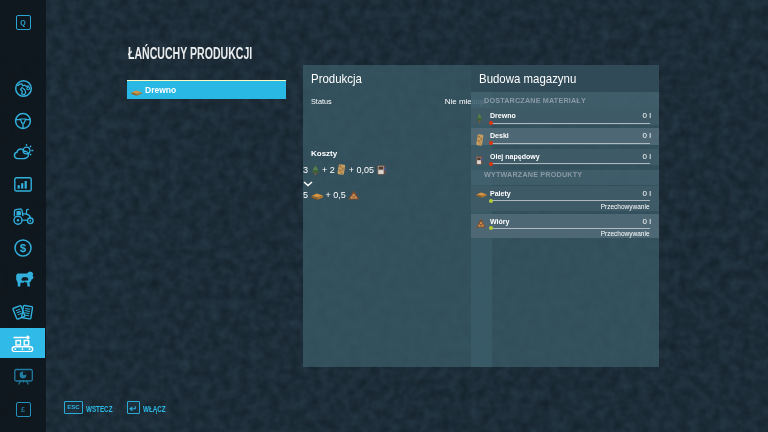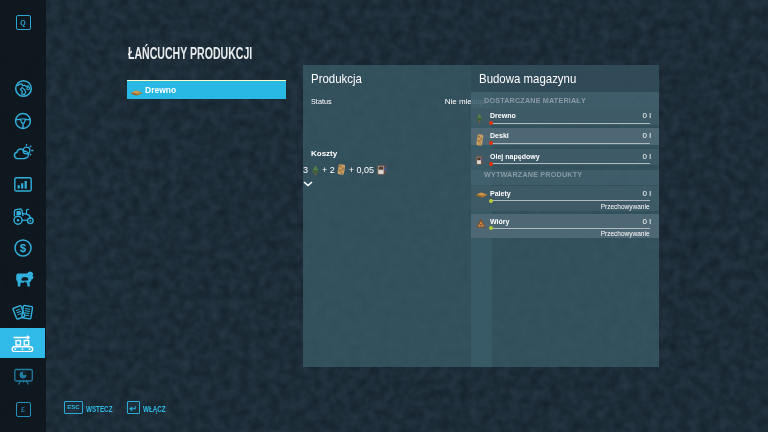--- a/index.html
+++ b/index.html
@@ -190,20 +190,31 @@
       </svg> + 0,05 <svg width="10.5" height="11" viewBox="0 0 10.5 11">
         <rect x="0.63" y="1.54" width="6.51" height="9.02" rx="0.8" fill="#b3aba6" stroke="#6d4b37" stroke-width="0.7"></rect>
         <rect x="1.68" y="2.6399999999999997" width="4.41" height="2.8600000000000003" fill="#4e372b"></rect>
         <rect x="1.68" y="6.38" width="4.62" height="3.3" fill="#ddd8d4"></rect>
         <path d="M8.19 9.9 v-6.050000000000001 q0-1.98 -1.05 -2.42" stroke="#7a4c34" stroke-width="1.1" fill="none"></path>
         <rect x="7.35" y="3.3" width="1.68" height="3.3" fill="#47569e"></rect>
       </svg></div>
   <div class="recline" style="top:112px;" id="chev"><svg width="10" height="6" viewBox="0 0 10 6">
         <path d="M1 1 L5 4.5 L9 1" stroke="#fff" stroke-width="1.6" fill="none"></path>
       </svg></div>
+  <div class="recline" style="top:125px;" id="rec2">5 <svg width="12.5" height="7" viewBox="0 0 12.5 7">
+        <path d="M0.5 2.94 L5.75 0.56 L12.125 2.52 L6.5 4.62 Z" fill="#d59440"></path>
+        <path d="M0.5 2.94 l0 1.82 L6.5 6.6499999999999995 L6.5 4.62 Z" fill="#8f5f28"></path>
+        <path d="M12.125 2.52 l0 1.82 L6.5 6.6499999999999995 L6.5 4.62 Z" fill="#ad7630"></path>
+      </svg> + 0,5 <svg width="11.5" height="10" viewBox="0 0 11.5 10">
+        <path d="M5.75 0.6 L11.27 9.6 L0.23 9.6 Z" fill="#7d5033"></path>
+        <circle cx="5.75" cy="5.2" r="1.265" fill="#d29352"></circle>
+        <circle cx="3.7950000000000004" cy="7.6" r="1.265" fill="#d29352"></circle>
+        <circle cx="7.705" cy="7.6" r="1.265" fill="#d29352"></circle>
+        <circle cx="5.75" cy="8" r="1.035" fill="#b37a40"></circle>
+      </svg></div>
 </div>
 
 <div id="p2" class="panel abs">
   <div style="position:absolute;left:0;top:0;width:188px;height:26.5px;background:rgba(47,72,86,0.8);"></div>
     <div class="secband" style="top:26.5px;height:16px;"></div>
     <div class="secband" style="top:104.5px;height:15.5px;"></div>
   <div class="ptitle" style="top:5.5px;left:8px;position:absolute;font-size:13px;color:#fff;transform:scaleX(0.88);transform-origin:0 0;white-space:nowrap;">Budowa magazynu</div>
   <div class="sechead" style="top:31px;">DOSTARCZANE MATERIAŁY</div>
   <div class="mrow mdark" style="top:43px;height:16.5px;">
     <span class="icon" style="top:5px;" id="mi-tree">

